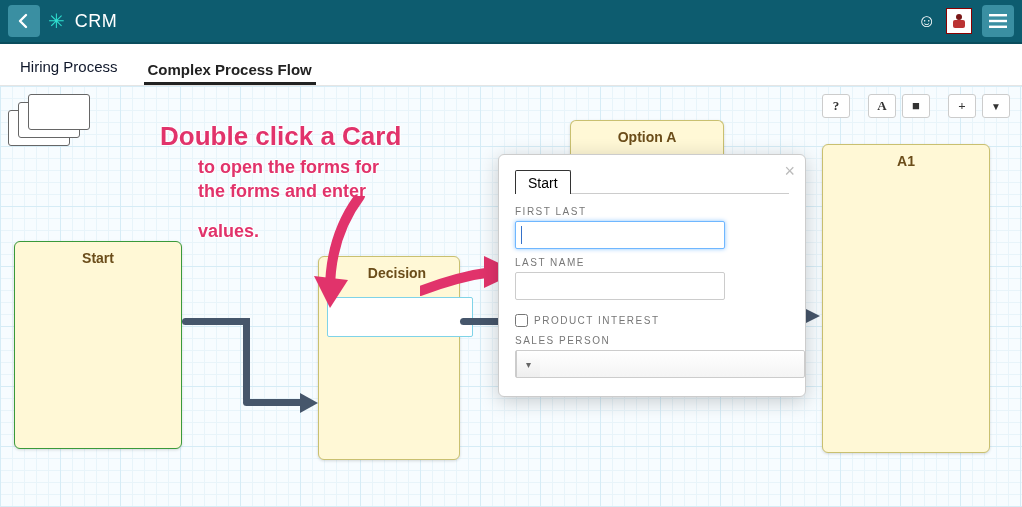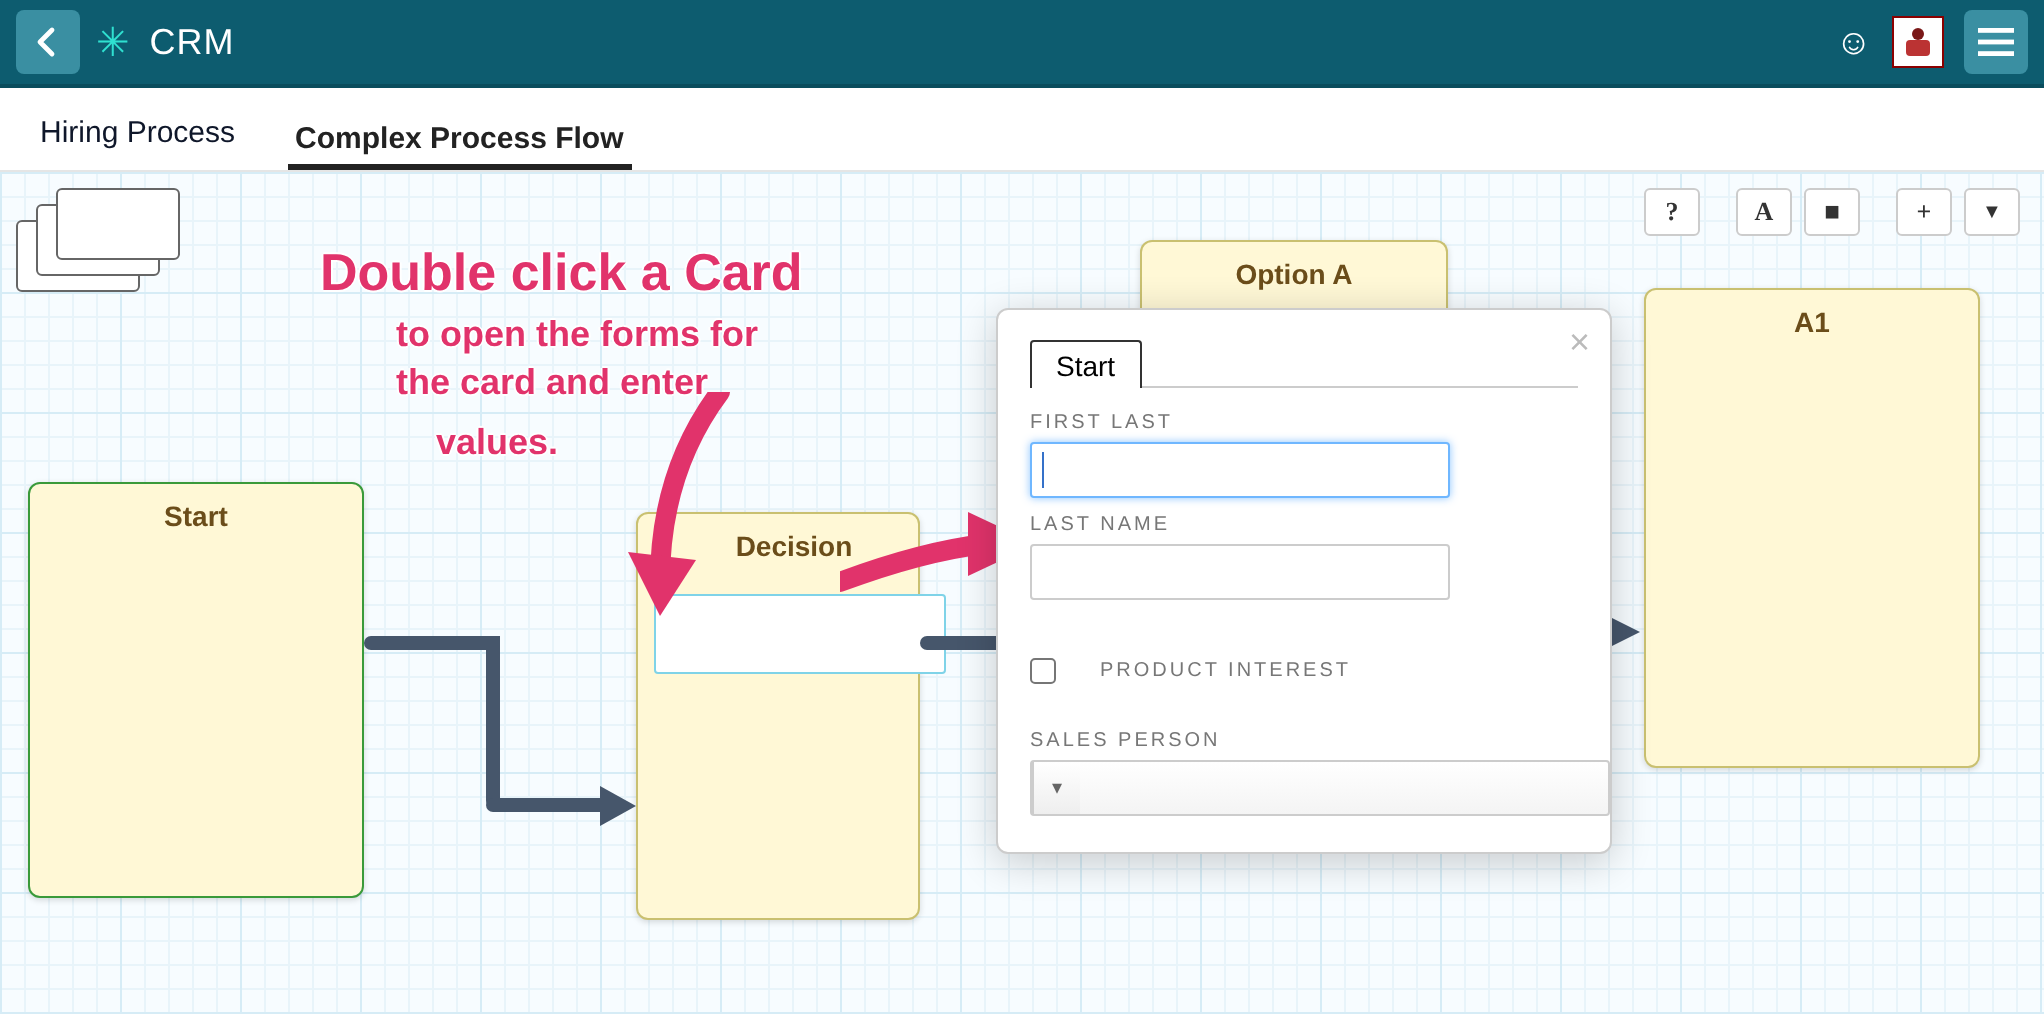--- a/index.html
+++ b/index.html
@@ -284,41 +284,41 @@
 
   <div class="flowcard" style="left:318px; top:170px; width:142px; height:204px;padding-left:16px;">
     <div class="title">Decision</div>
     <div class="inner-form"></div>
   </div>
 
   <div class="flowcard" style="left:570px; top:34px; width:154px; height:38px; border-bottom:none; border-bottom-left-radius:0; border-bottom-right-radius:0;">
     <div class="title">Option A</div>
   </div>
 
-  <div class="flowcard" style="left:822px; top:58px; width:168px; height:240px;">
+  <div class="flowcard" style="left:822px; top:58px; width:168px; height:309px;">
     <div class="title">A1</div>
   </div>
 
   <div class="conn" style="left:182px; top:232px; width:68px; height:7px;"></div>
   <div class="conn" style="left:243px; top:232px; width:7px; height:88px; border-radius:0 0 0 6px;"></div>
   <div class="conn" style="left:243px; top:313px; width:62px; height:7px;"></div>
   <svg style="position:absolute; left:300px; top:307px;" width="20" height="20">
       <path d="M0 0 L18 10 L0 20 Z" fill="#46566b"></path>
     </svg>
 
   <div class="conn" style="left:460px; top:232px; width:44px; height:7px;"></div>
 
   <svg style="position:absolute; left:798px; top:218px;" width="24" height="24">
       <path d="M2 2 L22 12 L2 22 Z" fill="#46566b"></path>
     </svg>
 
   <div class="annot big" style="left:160px; top:34px;">Double click a Card</div>
   <div class="annot small" style="left:198px; top:70px;">to open the forms for</div>
-  <div class="annot small" style="left:198px; top:94px;">the card and enter</div>
-  <div class="annot small" style="left:198px; top:124px;margin-left:20px;">values.</div>
+  <div class="annot small" style="left:198px; top:94px;">the forms and enter</div>
+  <div class="annot small" style="left:198px; top:134px;">values.</div>
 
   <svg class="arrow" style="left:300px; top:110px;" width="90" height="120">
     <path d="M60 0 Q30 40 30 95" stroke="#e1336b" stroke-width="10" fill="none" stroke-linecap="round"></path>
     <path d="M14 80 L30 112 L48 84 Z" fill="#e1336b"></path>
   </svg>
   <svg class="arrow" style="left:420px; top:150px;" width="100" height="70">
     <path d="M0 55 Q40 40 72 36" stroke="#e1336b" stroke-width="10" fill="none" stroke-linecap="round"></path>
     <path d="M64 20 L98 36 L64 52 Z" fill="#e1336b"></path>
   </svg>
 
@@ -331,21 +331,21 @@
     <div class="focused-wrap">
       <input class="txt focused" type="text" value="" style="">
       <div class="caret"></div>
     </div>
 
     <span class="fld-label">LAST NAME</span>
     <input class="txt" type="text" value="" style="">
 
     <div class="chk-row">
       <input type="checkbox" style="">
-      <span class="fld-label" style="margin:16px;">PRODUCT INTEREST</span>
+      <span class="fld-label" style="margin:0;">PRODUCT INTEREST</span>
     </div>
 
     <span class="fld-label">SALES PERSON</span>
     <div class="select-wrap">
       <div class="dd">
         <span>▾</span>
       </div>
     </div>
   </div>
 

